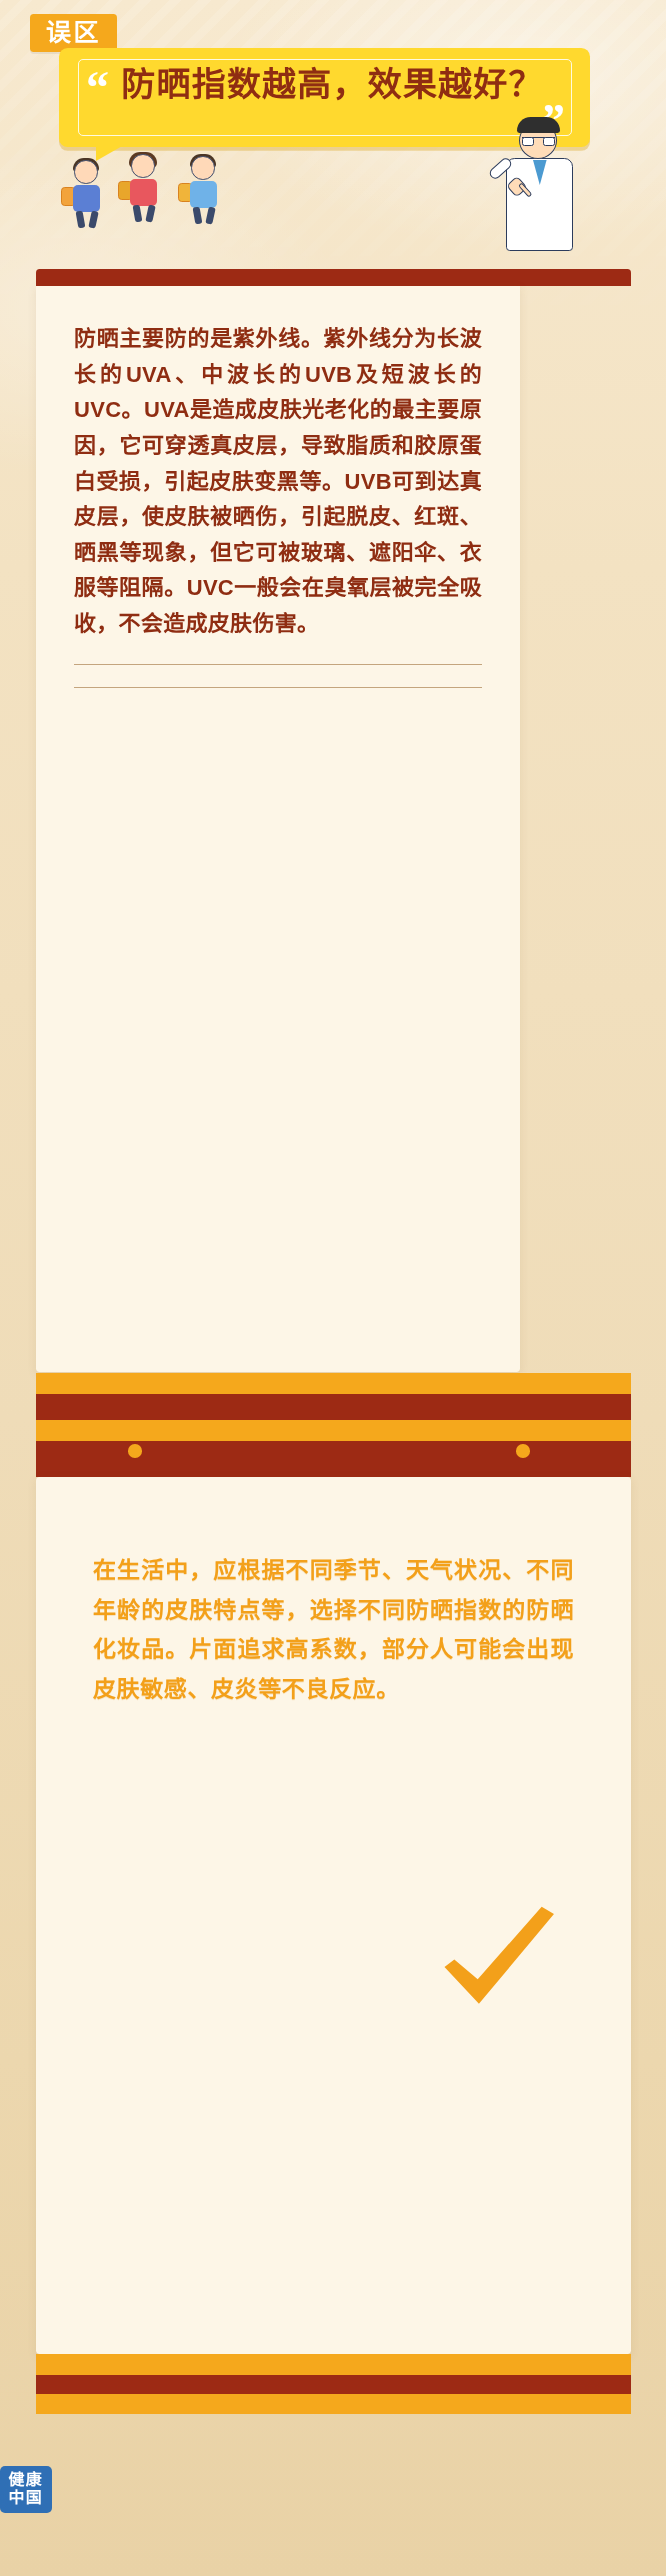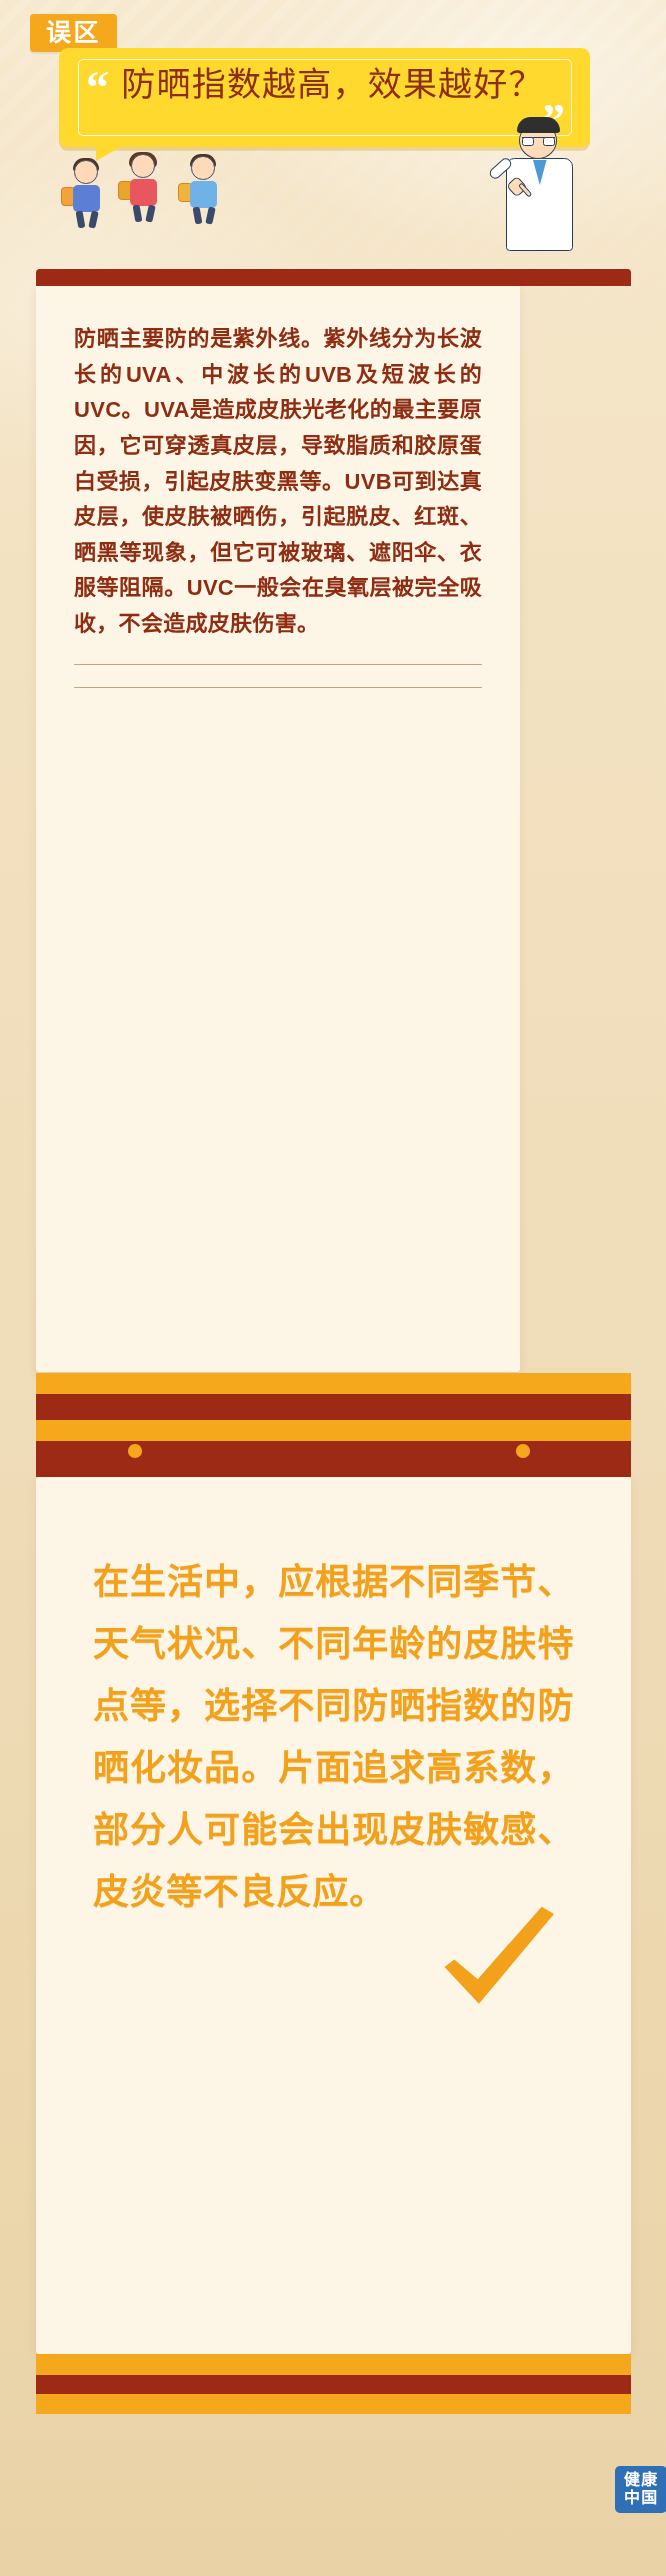--- a/index.html
+++ b/index.html
@@ -103,21 +103,21 @@
     border-radius: 5px;
     box-sizing: border-box;
   }
   .title-text {
     position: absolute;
     left: 0; right: 0;
     top: 18.5px;
     text-align: center;
     color: #8f2d12;
     font-size: 34px;
-    font-weight: normal;
+    font-weight: bold;
     letter-spacing: 1.2px;
     line-height: 1;
     white-space: nowrap;
     padding-left: 16px;
   }
   .quote-open, .quote-close {
     position: absolute;
     color: #ffffff;
     font-size: 46px;
     font-weight: bold;
@@ -285,21 +285,21 @@
     left: 36px; top: 1477px;
     width: 595px; height: 877px;
     background: #fdf6e7;
     border-radius: 3.7px;
     box-shadow: 0 2.5px 10px rgba(120, 80, 30, 0.10);
   }
   .conclusion {
     position: absolute;
     left: 57px; right: 57px; top: 74px;
     color: #f3a01a;
-    font-size: 36px;
+    font-size: 23px;
     font-weight: bold;
     line-height: 1.72;
     letter-spacing: 0.6px;
     text-align: justify;
     text-justify: inter-ideograph;
     margin: 0;
     text-shadow: 0 1.2px 0 rgba(218,146,22,0.18);
   }
   .checkmark {
     position: absolute;
@@ -320,21 +320,21 @@
   .bottom-band-orange2 {
     position: absolute; left: 36px; top: 2394px;
     width: 595px; height: 20px; background: #f5a81c;
   }
 
   
   .footer {
     position: absolute;
     left: 0; right: 0;
     top: 2466px;
-    text-align: right;
+    text-align: left;
   }
   .logo {
     display: inline-block;
     background: #2f6fb5;
     color: #ffffff;
     border-radius: 5px;
     padding: 5px 8.6px 6.2px 8.6px;
     font-size: 16px;
     font-weight: bold;
     line-height: 1.12;

